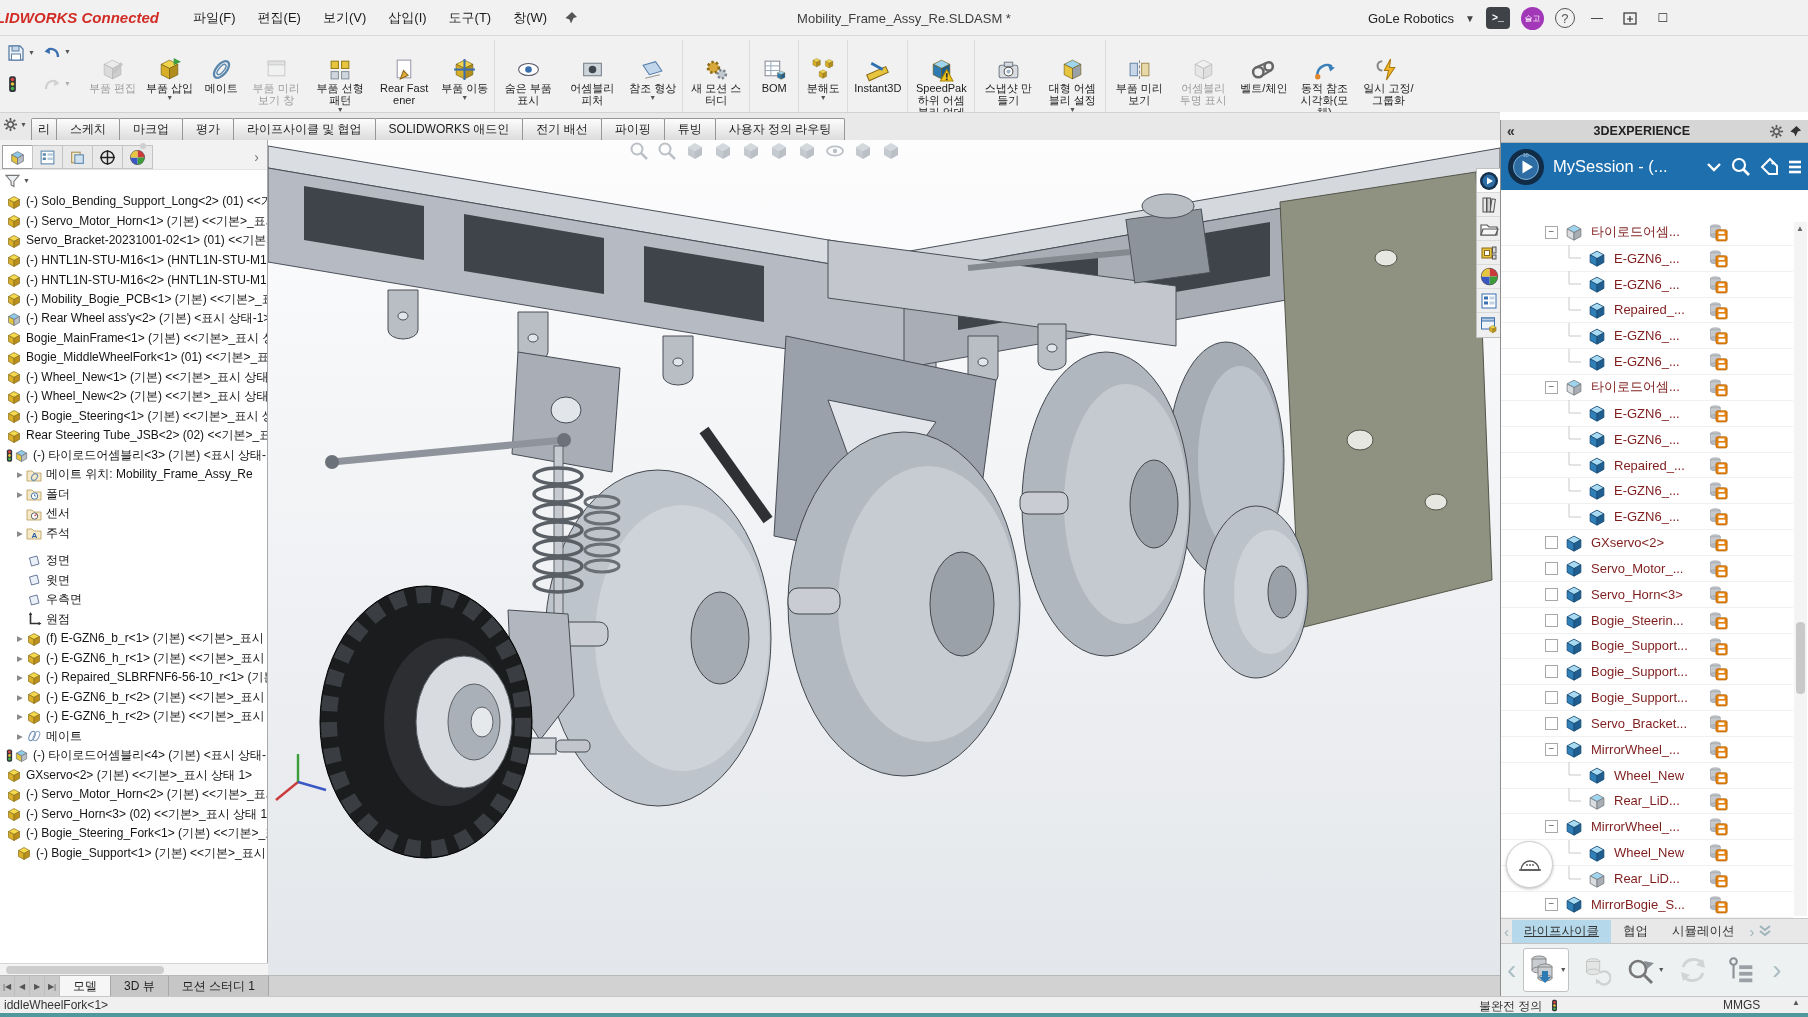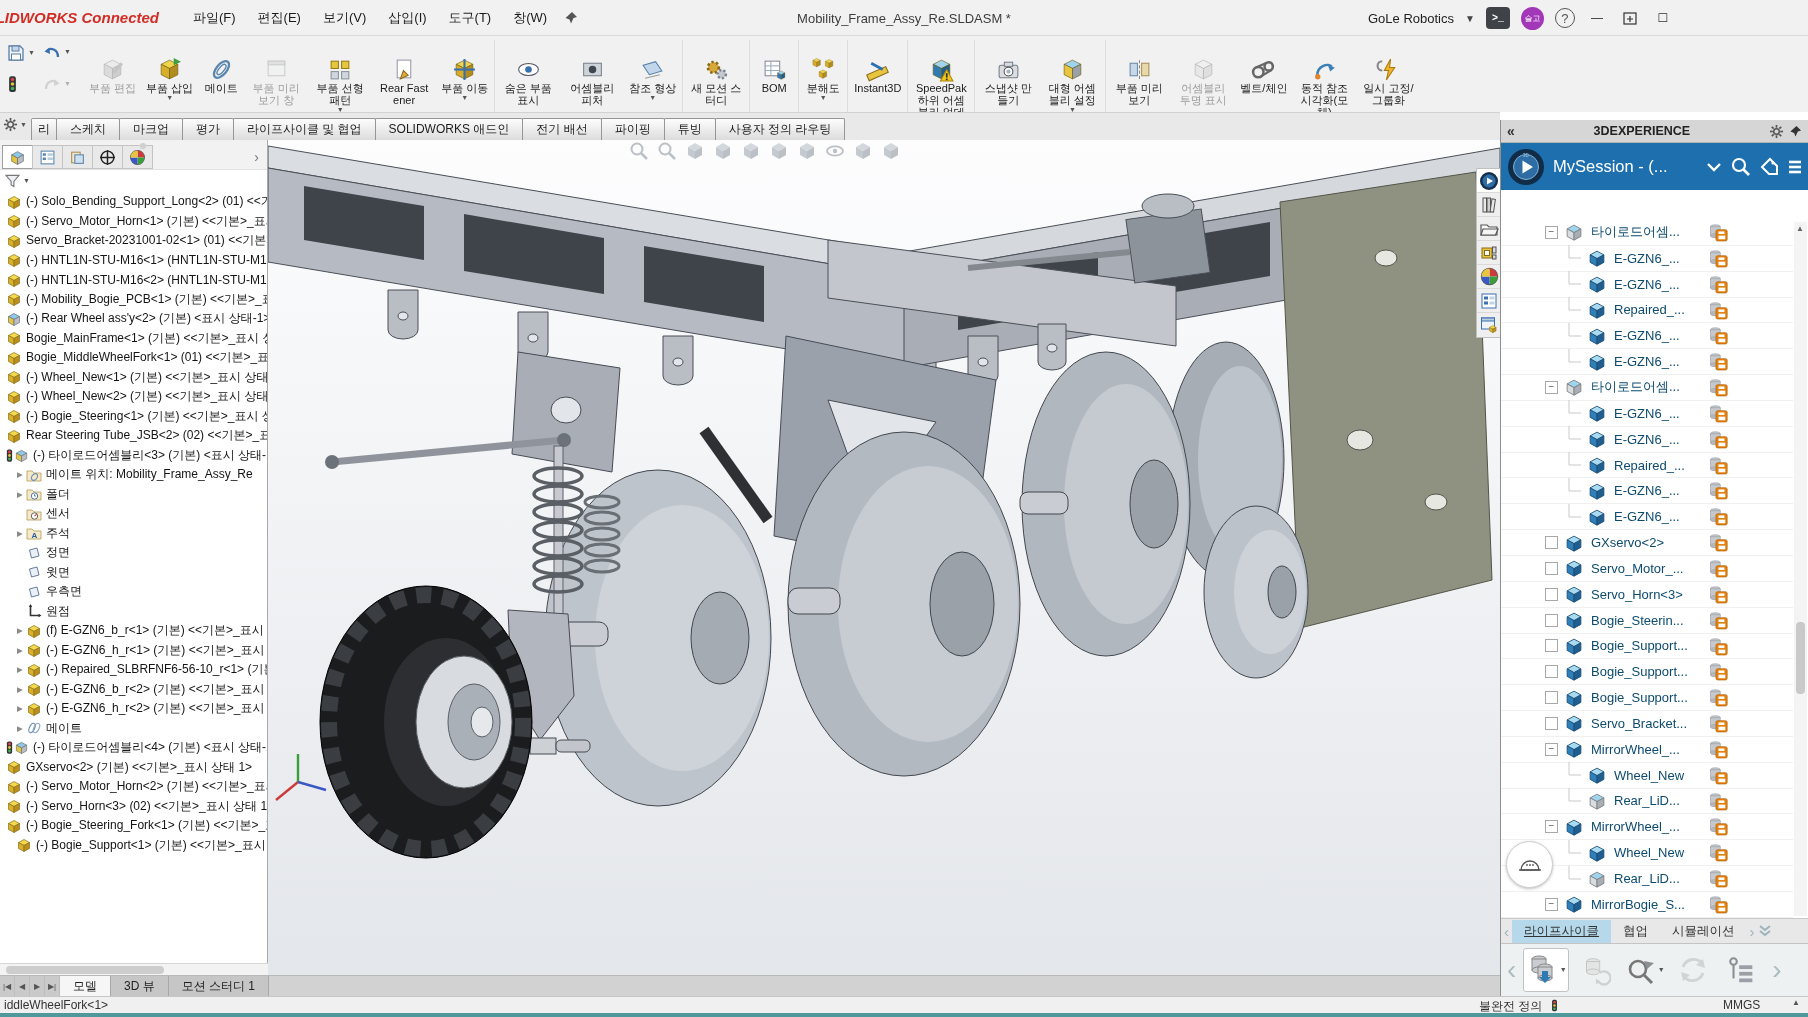--- a/index.html
+++ b/index.html
@@ -90,21 +90,21 @@
   .rp-session{color:#fff;font-size:16.5px;flex:1;white-space:nowrap;overflow:hidden;}
   .rp-cols{position:absolute;left:0;top:70px;width:100%;height:30px;background:#f4f4f4;
            border-bottom:1px solid #d8d8d8;font-size:13.5px;color:#5a5a5a;}
   .rp-cols .c1{position:absolute;left:13px;top:6px;}
   .rp-cols .c2{position:absolute;left:212px;top:6px;}
   .colsep{position:absolute;top:0;width:1px;background:#dcdcdc;}
   .rp-rows{position:absolute;left:0;top:100px;width:292px;height:698px;overflow:hidden;}
   .rp-row{height:25.85px;display:flex;align-items:center;border-bottom:1px solid #f0f0f0;position:relative;}
   .rp-collapsebox{width:13px;height:13px;border:1px solid #a8a8a8;background:#fff;font-size:10px;line-height:10px;
                   text-align:center;color:#555;flex:none;}
-  .rp-name{font-size:13px;color:#0c4a6e;margin-left:7px;white-space:nowrap;overflow:hidden;max-width:105px;}
+  .rp-name{font-size:13px;color:#7f1d1d;margin-left:7px;white-space:nowrap;overflow:hidden;max-width:105px;}
   .rp-status{position:absolute;left:208px;top:3px;}
   .rp-conn{flex:none;}
   .rp-scroll{position:absolute;right:1px;top:102px;width:13px;height:694px;background:#f4f4f4;}
   .rp-scroll .up{position:absolute;top:2px;left:2px;font-size:8px;color:#666;}
   .rp-thumb{position:absolute;left:2px;top:400px;width:9px;height:72px;background:#c9c9c9;border-radius:4px;}
   .rp-tabs{position:absolute;left:0;top:798px;width:100%;height:25px;background:#e8e8e8;border-top:1px solid #c9c9c9;
            display:flex;align-items:center;font-size:12.5px;color:#333;}
   .rp-tab{padding:3px 12px;white-space:nowrap;}
   .rp-tab.active{background:#b5d9ea;text-decoration:underline;}
   .rp-arrow{color:#9fb3ba;font-size:15px;padding:0 3px;}
@@ -744,21 +744,21 @@
         <div class="ft-row" style="padding-left:14px;">
     <span class="ft-exp">▶</span>
           <span class="ft-ico">
             <svg viewBox="0 0 16 16" width="16" height="16">
               <path d="M1,4 h5 l2,2 h7 v8 h-14 z" fill="#f5e9c8" stroke="#b59a55" stroke-width=".8"></path>
               <text x="8.5" y="13" font-size="8" font-weight="bold" fill="#2b5ea8" text-anchor="middle" font-family="Liberation Sans,sans-serif">A</text>
             </svg>
           </span>
     <span class="ft-txt">주석</span>
         </div>
-        <div class="ft-row" style="padding-left:14px;">
+        <div class="ft-row" style="padding-left:14px;margin-top:8px;">
     <span class="ft-exp"></span>
           <span class="ft-ico">
             <svg viewBox="0 0 16 16" width="16" height="16">
               <polygon points="3.5,5 11,3 13,11 5.5,13" fill="#dfe8f4" fill-opacity=".65" stroke="#6a7a9a" stroke-width="1"></polygon>
             </svg>
           </span>
     <span class="ft-txt">정면</span>
         </div>
         <div class="ft-row" style="padding-left:14px;">
     <span class="ft-exp"></span>

